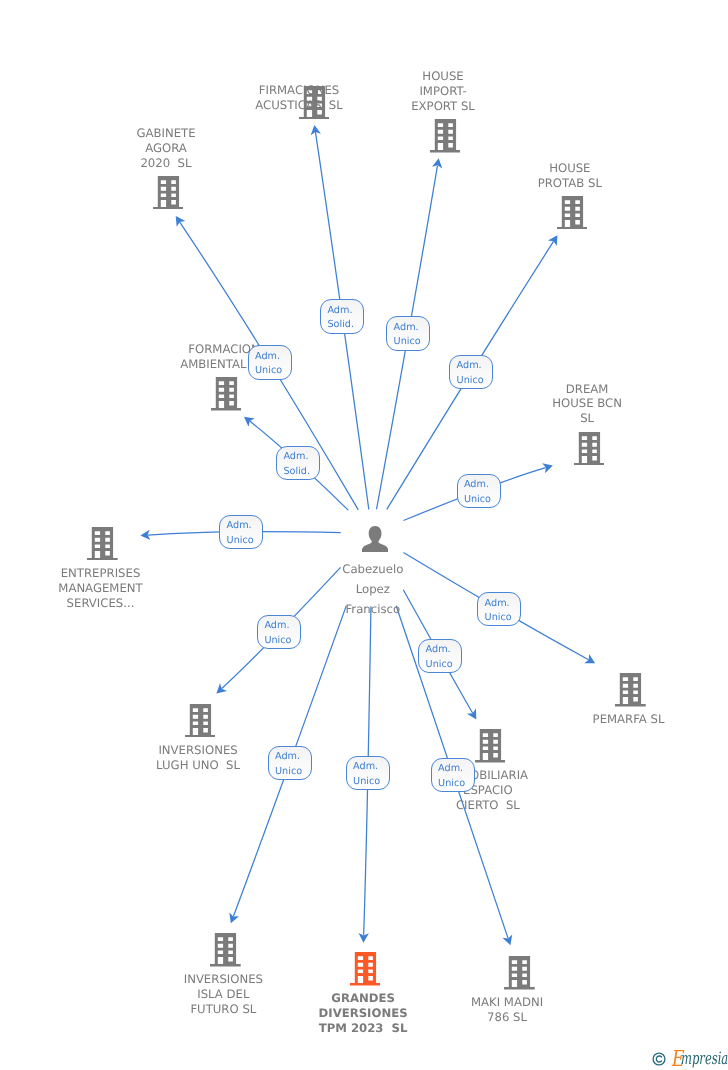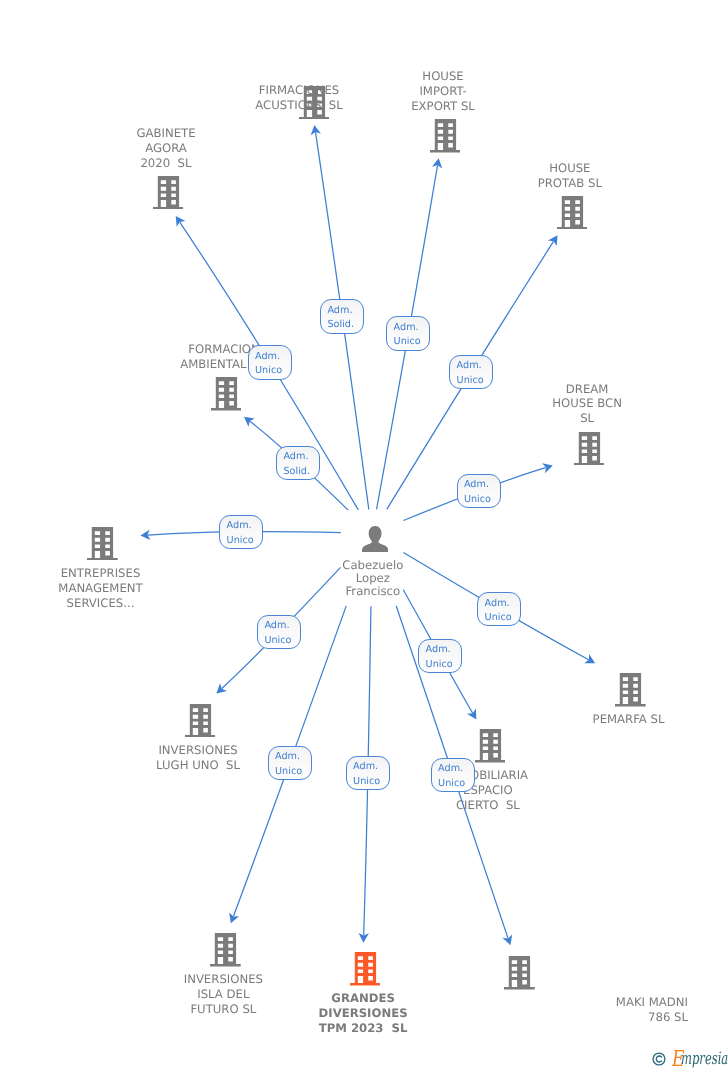--- a/index.html
+++ b/index.html
@@ -6,21 +6,21 @@
   html,body{margin:0;padding:0;background:#ffffff;}
   body{width:728px;height:1070px;overflow:hidden;
        font-family:"DejaVu Sans",sans-serif;
        -webkit-font-smoothing:antialiased;text-rendering:geometricPrecision;}
   #stage{position:relative;width:728px;height:1070px;background:#ffffff;}
   #edges{position:absolute;left:0;top:0;}
   .company-label{position:absolute;text-align:center;color:#7b7b7b;
      font-size:11.7px;line-height:14.9px;white-space:pre;}
   .company-label.focal{font-weight:bold;}
   .center-label{position:absolute;text-align:center;color:#7b7b7b;
-     font-size:11.7px;line-height:13px;white-space:pre;}
+     font-size:11.7px;line-height:20px;white-space:pre;}
   .rel-label{position:absolute;box-sizing:border-box;
      background:linear-gradient(#f3f3f3,#ffffff);
      border:1.55px solid #4a86d8;border-radius:11px;
      color:#3f7fd2;font-size:9.7px;line-height:14.4px;text-align:left;
      white-space:pre;padding:3.6px 0 0 6.2px;}
   .wm{position:absolute;left:0;top:0;}
   .wm-c{position:absolute;left:671.5px;top:1048.5px;
         font-family:"DejaVu Serif",serif;font-style:italic;font-size:22px;
         color:#f5821f;line-height:1;transform:scaleX(0.78);transform-origin:left top;}
   .wm-r{position:absolute;left:681px;top:1051px;
@@ -173,21 +173,21 @@
           <path d="M4.8 0h21.3v30.9h4.6v2.7h-30.7v-2.7h4.8zM7.8 4.3h5.3v3.7h-5.3zM18.3 4.3h4.6v3.7h-4.6zM7.8 10.8h5.3v4.0h-5.3zM18.3 10.8h4.6v4.0h-4.6zM7.8 17.6h5.3v3.4h-5.3zM18.3 17.6h4.6v3.4h-4.6zM7.8 23.9h5.3v7.0h-5.3zM18.3 23.9h4.6v4.7h-4.6z" fill-rule="evenodd" fill="#fb5a28"></path>
         </svg>
         <div class="company-label focal" style="left: 213.1px; width: 300px; top: 991.3px;">GRANDES
 DIVERSIONES
 TPM 2023  SL</div>
       </div>
       <div style="position: absolute; left: 0px; top: 0px;">
         <svg width="30.7" height="33.6" viewBox="0 0 30.7 33.6" style="position: absolute; left: 504.15px; top: 956px;">
           <path d="M4.8 0h21.3v30.9h4.6v2.7h-30.7v-2.7h4.8zM7.8 4.3h5.3v3.7h-5.3zM18.3 4.3h4.6v3.7h-4.6zM7.8 10.8h5.3v4.0h-5.3zM18.3 10.8h4.6v4.0h-4.6zM7.8 17.6h5.3v3.4h-5.3zM18.3 17.6h4.6v3.4h-4.6zM7.8 23.9h5.3v7.0h-5.3zM18.3 23.9h4.6v4.7h-4.6z" fill-rule="evenodd" fill="#7b7b7b"></path>
         </svg>
-        <div class="company-label" style="left: 388px; width: 300px; top: 995px; text-align: right;">MAKI MADNI
+        <div class="company-label" style="left: 357px; width: 300px; top: 995px;">MAKI MADNI
 786 SL</div>
       </div>
       <div style="position: absolute;">
         <svg width="26.2" height="26.9" viewBox="0 0 26.2 26.9" style="position: absolute; left: 361.7px; top: 525.5px;">
           <path d="M13.1 0C8.9 0 6.7 3.3 6.7 7.6c0 2.7 1.0 5.1 2.4 6.6 0.7 0.7 0.9 1.4 0.6 2.1 -0.3 0.7 -1.0 1.1 -2.0 1.5 -2.7 1.0 -5.3 1.9 -6.4 3.1 C0.4 21.8 0 23.0 0 24.5V26.9H26.2V24.5c0 -1.5 -0.4 -2.7 -1.3 -3.6 -1.1 -1.2 -3.7 -2.1 -6.4 -3.1 -1.0 -0.4 -1.7 -0.8 -2.0 -1.5 -0.3 -0.7 -0.1 -1.4 0.6 -2.1 1.4 -1.5 2.4 -3.9 2.4 -6.6C19.5 3.3 17.3 0 13.1 0z" fill="#7b7b7b"></path>
         </svg>
         <div class="center-label" style="left: 222.8px; width: 300px; top: 559.1px;">Cabezuelo
 Lopez
 Francisco</div>
       </div>

